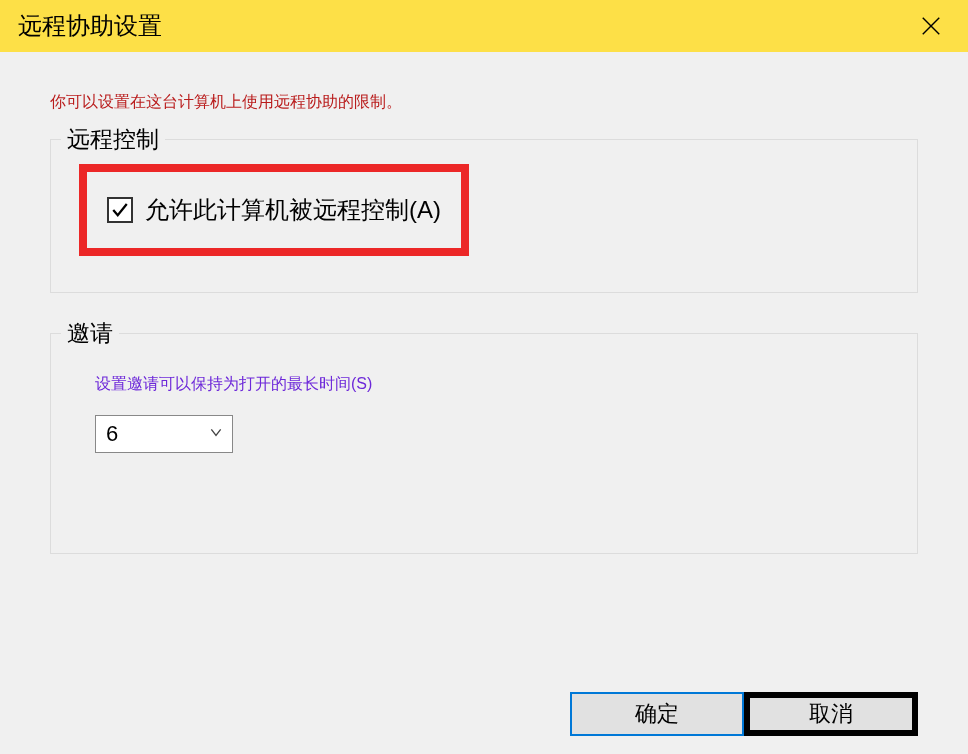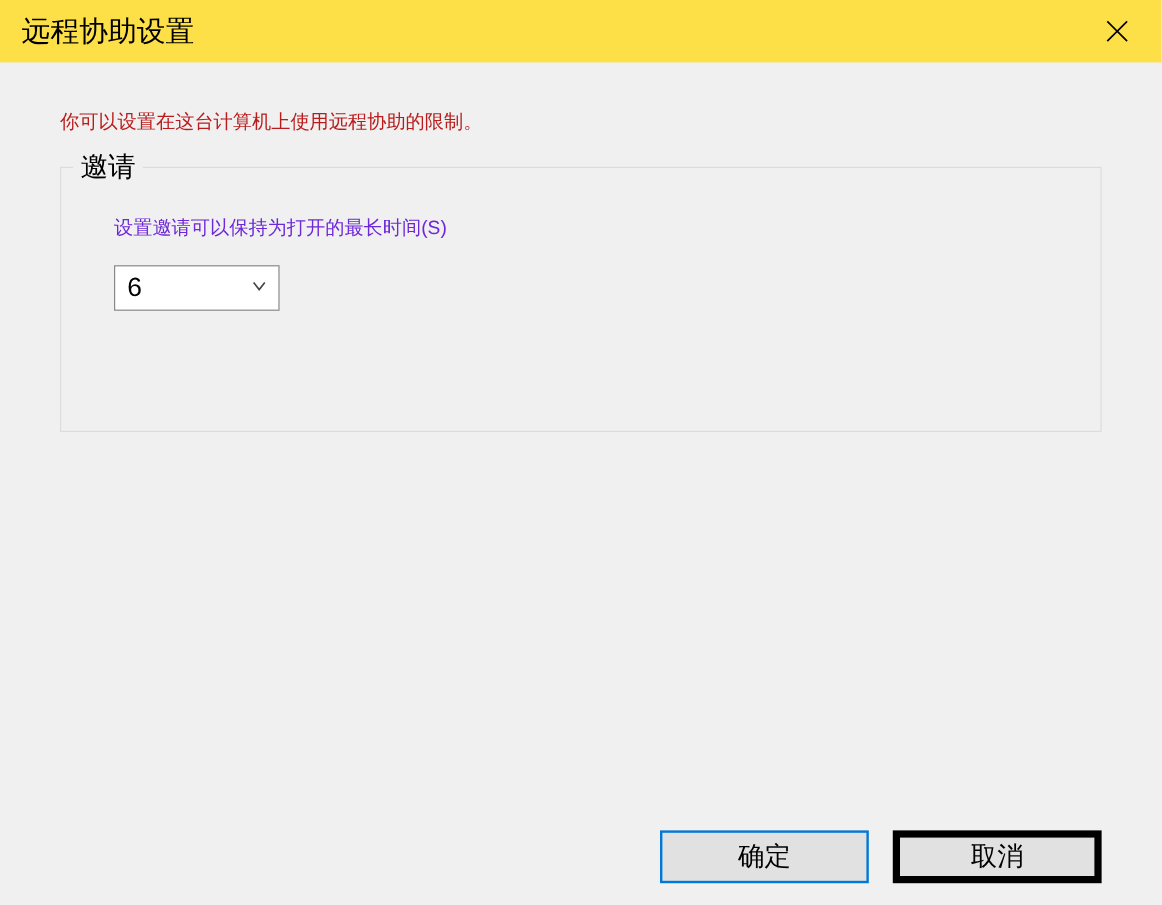--- a/index.html
+++ b/index.html
@@ -122,21 +122,20 @@
       width: 138px;
     }
     .combo-unit {
       width: 298px;
     }
     .button-bar {
       position: absolute;
       bottom: 18px;
       right: 50px;
       display: flex;
-      gap: 20px;
     }
     .btn {
       width: 174px;
       height: 44px;
       border: 6px solid #000000;
       background: #e1e1e1;
       font-size: 22px;
       display: flex;
       align-items: center;
       justify-content: center;
@@ -158,20 +157,35 @@
     <svg viewBox="0 0 24 24" fill="none" stroke="#000" stroke-width="1.5">
       <line x1="3" y1="3" x2="21" y2="21"></line>
       <line x1="21" y1="3" x2="3" y2="21"></line>
     </svg>
   </div>
 </div>
 
 <div class="content">
   <div class="description">你可以设置在这台计算机上使用远程协助的限制。</div>
 
+  <div class="groupbox">
+    <div class="groupbox-legend">远程控制</div>
+    <div class="group-inner" style="padding:24px 28px 36px 28px;">
+      <div class="highlight-box">
+        <div class="checkbox-row">
+          <span class="checkbox checked">
+            <svg viewBox="0 0 24 24" fill="none" stroke="#000" stroke-width="3">
+              <polyline points="3,12 9,19 21,4"></polyline>
+            </svg>
+          </span>
+          <span class="checkbox-label">允许此计算机被远程控制(A)</span>
+        </div>
+      </div>
+    </div>
+  </div>
 
   <div class="groupbox">
     <div class="groupbox-legend">邀请</div>
     <div class="group-inner-invite">
       <div class="invite-label">设置邀请可以保持为打开的最长时间(S)</div>
       <div class="combo-row">
         <div class="combo combo-num">
           <span class="combo-value">6</span>
           <span class="combo-arrow">
             <svg viewBox="0 0 24 24" fill="none" stroke="#444" stroke-width="2">

